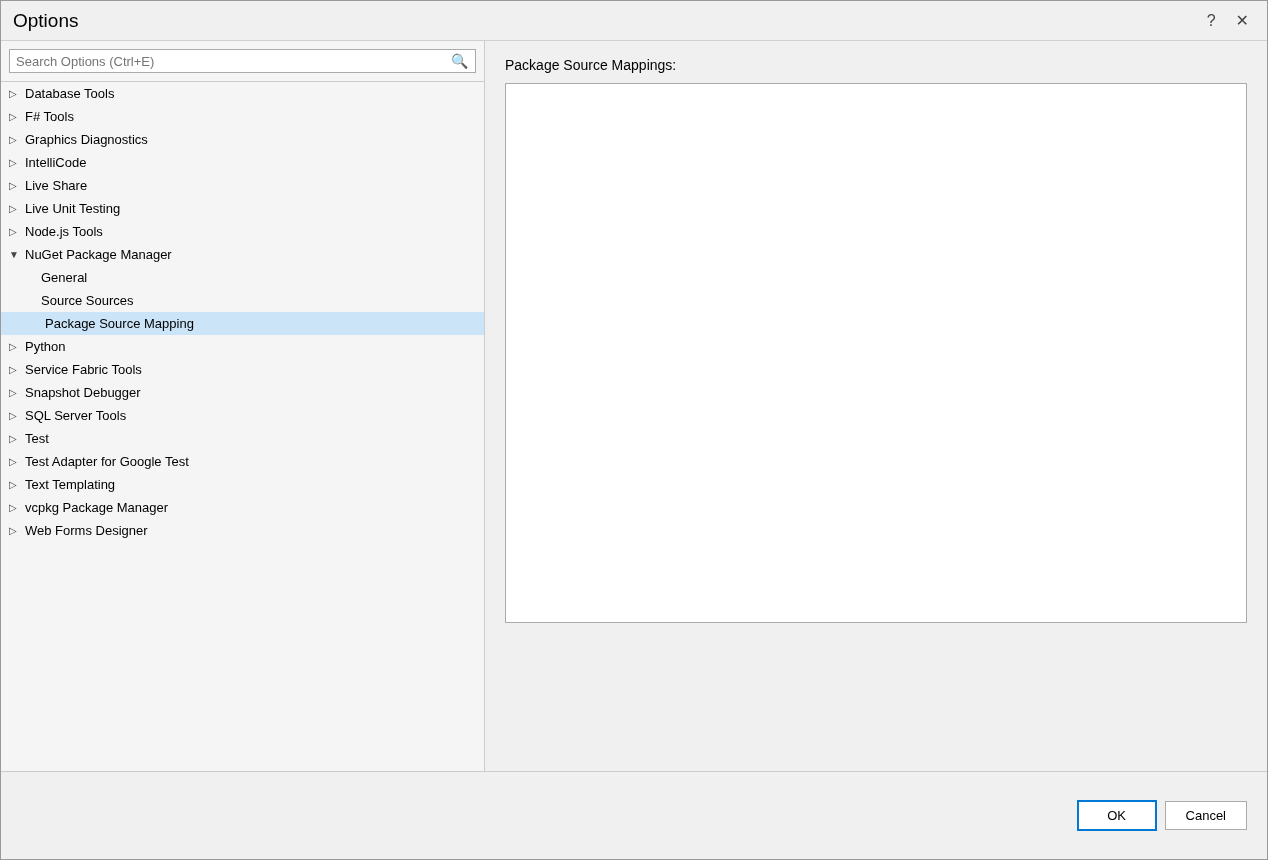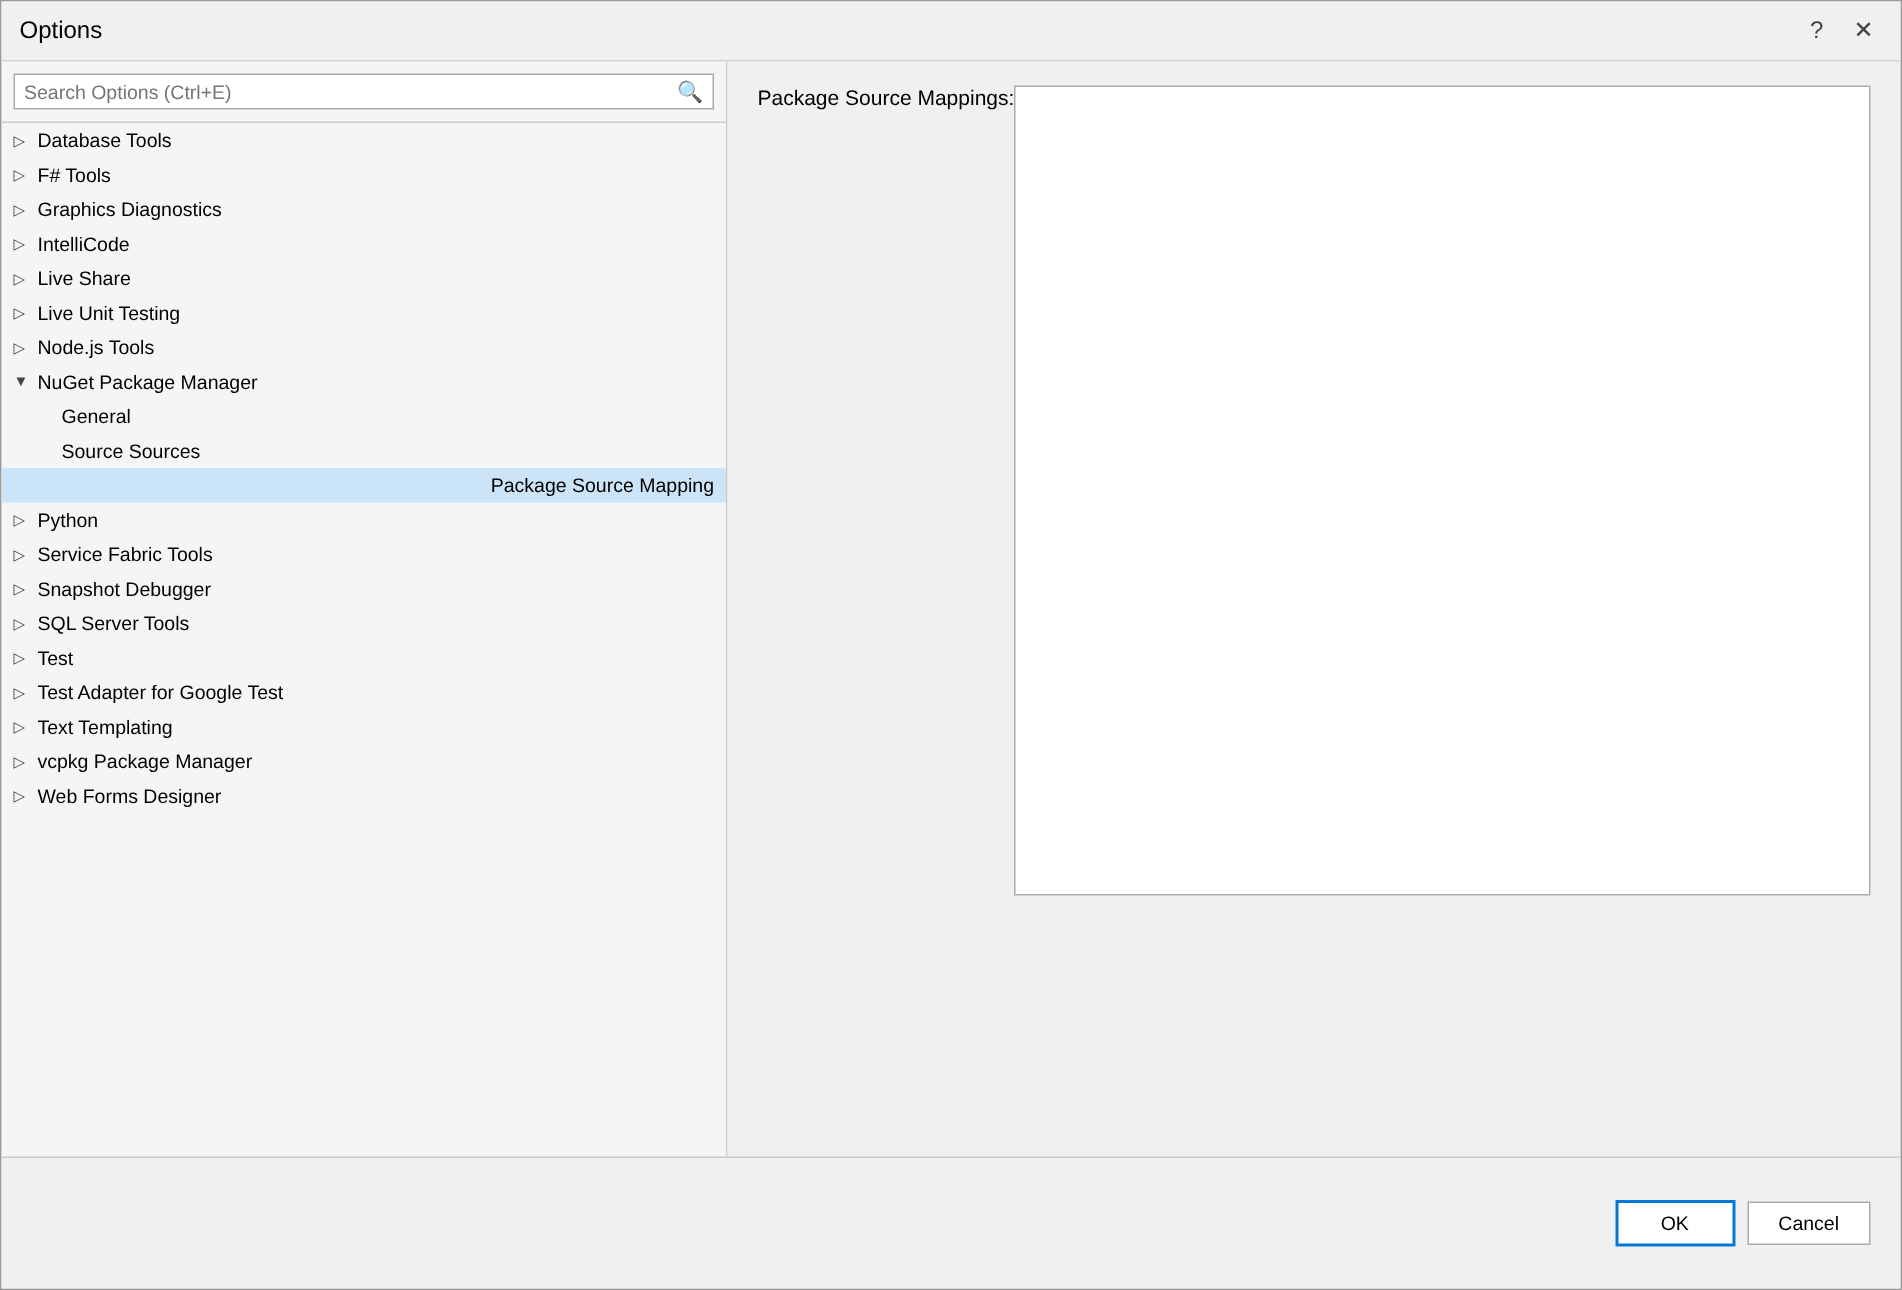--- a/index.html
+++ b/index.html
@@ -25,21 +25,21 @@
     .title-bar {
       background: #f0f0f0;
       padding: 8px 12px;
       display: flex;
       align-items: center;
       justify-content: space-between;
       border-bottom: 1px solid #d0d0d0;
       height: 40px;
     }
     .title-bar-left {
-      font-size: 16px;
+      font-size: 19px;
       font-weight: normal;
       color: #000;
     }
     .title-bar-right {
       display: flex;
       align-items: center;
       gap: 8px;
     }
     .title-btn {
       background: none;
@@ -105,24 +105,25 @@
     }
     .tree-item .arrow {
       display: inline-block;
       width: 14px;
       font-size: 10px;
       color: #444;
       margin-right: 2px;
       flex-shrink: 0;
     }
     .tree-item.child1 { padding-left: 24px; }
-    .tree-item.child2 { padding-left: 54px; justify-content: flex-end; }
+    .tree-item.child2 { padding-left: 28px; }
     .right-panel {
       flex: 1;
       display: flex;
+      flex-direction: column;
       padding: 16px 20px;
       background: #f0f0f0;
     }
     .right-title {
       font-size: 14px;
       color: #000;
       margin-bottom: 10px;
     }
     .mappings-box {
       flex: 1;

